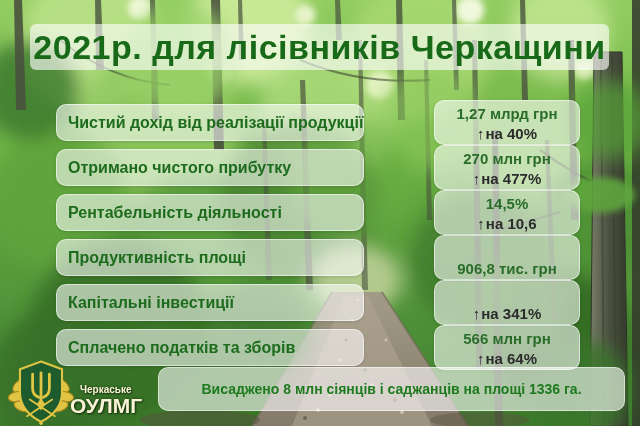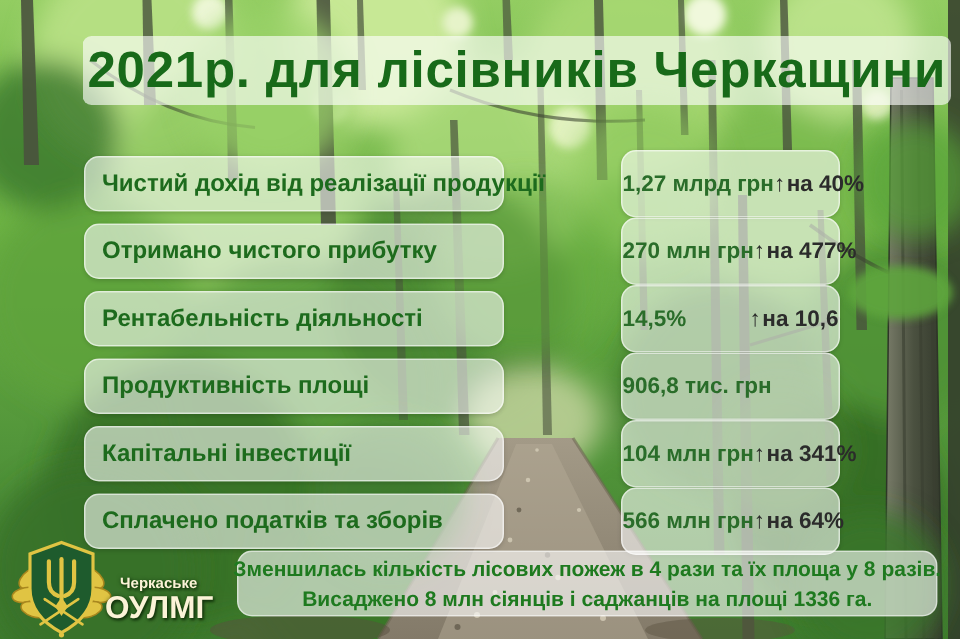--- a/index.html
+++ b/index.html
@@ -5,43 +5,43 @@
   html,body{margin:0;padding:0;}
   .stage{
     position:relative;width:640px;height:426px;overflow:hidden;
     font-family:"Liberation Sans","DejaVu Sans",sans-serif;
     background:#5a9c3a;
   }
   .bg{position:absolute;inset:0;z-index:0;}
   .banner{
     position:absolute;left:30px;top:24px;width:579px;height:46px;z-index:2;
     background:rgba(255,255,255,0.62);border-radius:6px;
-    display:flex;align-items:center;justify-content:center;margin-left:25px;
+    display:flex;align-items:center;justify-content:center;
   }
   .banner span{
     font-size:34px;font-weight:bold;color:#186a19;letter-spacing:.5px;white-space:nowrap;
   }
   .pill{
     position:absolute;z-index:2;
     background:rgba(255,255,255,0.58);
     border:1px solid rgba(255,255,255,0.55);
     border-radius:10px;
     box-shadow:0 1px 3px rgba(0,0,0,0.15);
     box-sizing:border-box;
   }
   .label-pill{
-    left:56px;width:280px;height:37px;
+    left:56px;width:308px;height:37px;
     display:flex;align-items:center;padding-left:11px;
   }
   .label-pill span{
     font-size:16px;font-weight:bold;color:#1d6b1d;white-space:nowrap;
   }
   .value-pill{
-    left:414px;width:146px;height:45px;
-    display:flex;flex-direction:row;align-items:center;justify-content:space-between;
+    left:434px;width:146px;height:45px;
+    display:flex;flex-direction:column;align-items:center;justify-content:flex-end;
     text-align:center;line-height:20px;
   }
   .value-pill .val{font-size:15px;font-weight:bold;color:#2a6d2a;white-space:nowrap;}
   .value-pill .chg{font-size:15px;font-weight:bold;color:#2b2b2b;white-space:nowrap;}
   .value-pill .arrow{font-size:15px;font-weight:bold;color:#2b2b2b;margin-right:1px;}
   .footer-box{
     position:absolute;left:158px;top:367px;width:467px;height:44px;z-index:2;
     background:rgba(255,255,255,0.60);
     border:1px solid rgba(255,255,255,0.5);
     border-radius:10px;box-sizing:border-box;
@@ -224,34 +224,32 @@
     <span>Продуктивність площі</span>
   </div>
   <div class="pill value-pill" style="top:235px">
     <div class="val">906,8 тис. грн</div>
   </div>
 
   <div class="pill label-pill" style="top:284px">
     <span>Капітальні інвестиції</span>
   </div>
   <div class="pill value-pill" style="top:280px">
-    <div class="val">104 млн грн</div>
     <div class="chg"><span class="arrow">↑</span><span>на 341%</span></div>
   </div>
 
   <div class="pill label-pill" style="top:329px">
     <span>Сплачено податків та зборів</span>
   </div>
   <div class="pill value-pill" style="top:325px">
     <div class="val">566 млн грн</div>
     <div class="chg"><span class="arrow">↑</span><span>на 64%</span></div>
   </div>
 
   <div class="footer-box">
-    <div>Зменшилась кількість лісових пожеж в 4 рази та їх площа у 8 разів.</div>
     <div>Висаджено 8 млн сіянців і саджанців на площі 1336 га.</div>
   </div>
 
   <div class="logo">
     <svg class="logo-emblem" width="70" height="70" viewBox="0 0 100 100">
 
       <g fill="#e0c443" stroke="#a8871e" stroke-width="1.5">
         <ellipse cx="22" cy="42" rx="14" ry="8" transform="rotate(-35 22 42)"></ellipse>
         <ellipse cx="16" cy="58" rx="13" ry="7" transform="rotate(-10 16 58)"></ellipse>
         <ellipse cx="24" cy="72" rx="13" ry="7" transform="rotate(18 24 72)"></ellipse>

